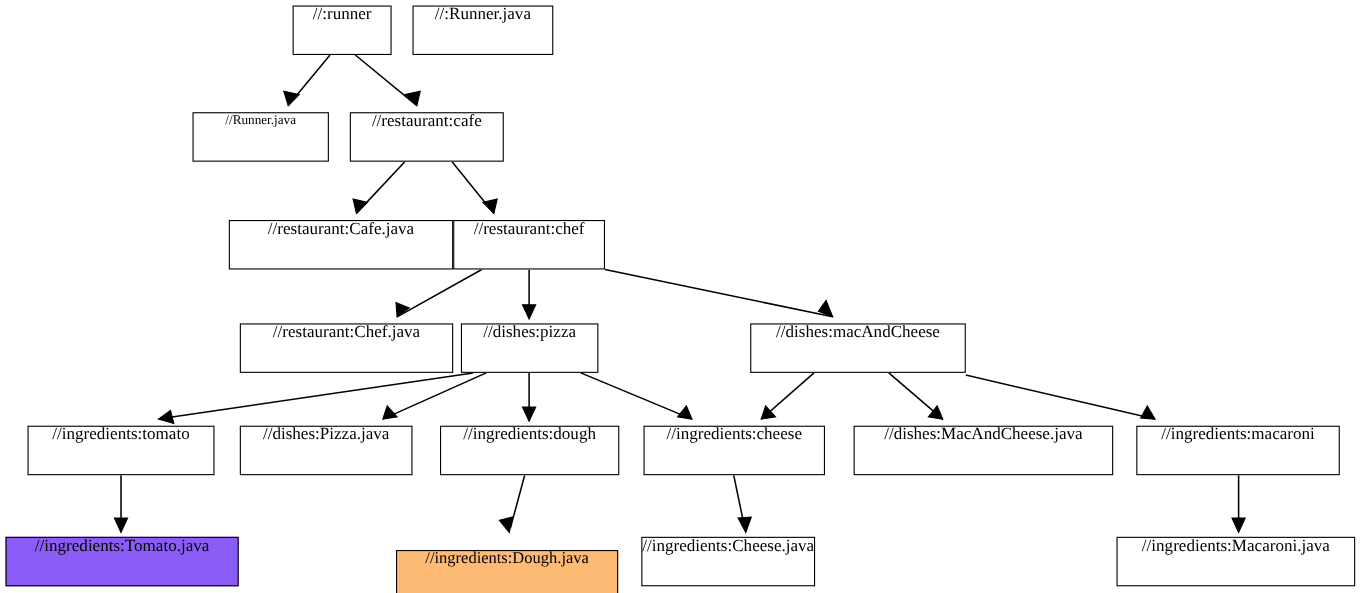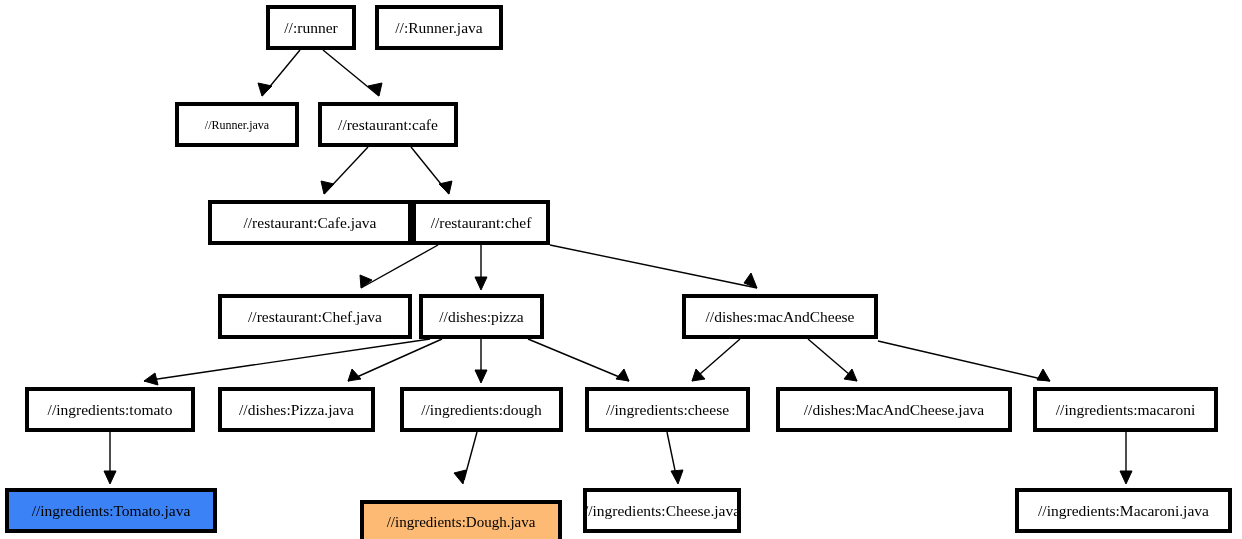--- a/index.html
+++ b/index.html
@@ -20,24 +20,24 @@
     position: absolute;
     left: 0;
     top: 0;
     width: 1242px;
     height: 539px;
     display: block;
   }
   .graph-node {
     position: absolute;
     box-sizing: border-box;
-    border: 4px solid #701a75;
+    border: 1px solid #701a75;
     background: #ffffff;
     display: flex;
-    align-items: center;
+    align-items: flex-start;
     justify-content: center;
     font-family: "Liberation Serif", "DejaVu Serif", serif;
     font-size: 15.5px;
     line-height: 1;
     color: #000000;
     white-space: nowrap;
     letter-spacing: 0px;
   }
   .graph-node .node-label {
     display: block;
@@ -164,21 +164,21 @@
       </div>
       <div class="graph-node" style="left: 585px; top: 387px; width: 165px; height: 45px; border-color: rgb(0, 0, 0); background: rgb(255, 255, 255); font-size: 15.5px;">
         <span class="node-label">//ingredients:cheese</span>
       </div>
       <div class="graph-node" style="left: 776px; top: 387px; width: 236px; height: 45px; border-color: rgb(0, 0, 0); background: rgb(255, 255, 255); font-size: 15.5px;">
         <span class="node-label">//dishes:MacAndCheese.java</span>
       </div>
       <div class="graph-node" style="left: 1033px; top: 387px; width: 185px; height: 45px; border-color: rgb(0, 0, 0); background: rgb(255, 255, 255); font-size: 15.5px;">
         <span class="node-label">//ingredients:macaroni</span>
       </div>
-      <div class="graph-node" style="left: 5px; top: 488px; width: 212px; height: 45px; border-color: rgb(0, 0, 0); background: #3b82f6; font-size: 15.5px;">
+      <div class="graph-node" style="left: 5px; top: 488px; width: 212px; height: 45px; border-color: rgb(0, 0, 0); background: #8b5cf6; font-size: 15.5px;">
         <span class="node-label">//ingredients:Tomato.java</span>
       </div>
       <div class="graph-node" style="left: 360px; top: 500px; width: 202px; height: 45px; border-color: rgb(0, 0, 0); background: #fdba74; font-size: 15px;">
         <span class="node-label">//ingredients:Dough.java</span>
       </div>
       <div class="graph-node" style="left: 583px; top: 488px; width: 158px; height: 45px; border-color: rgb(0, 0, 0); background: rgb(255, 255, 255); font-size: 15.5px;">
         <span class="node-label">//ingredients:Cheese.java</span>
       </div>
       <div class="graph-node" style="left: 1015px; top: 488px; width: 217px; height: 45px; border-color: rgb(0, 0, 0); background: rgb(255, 255, 255); font-size: 15.5px;">
         <span class="node-label">//ingredients:Macaroni.java</span>

